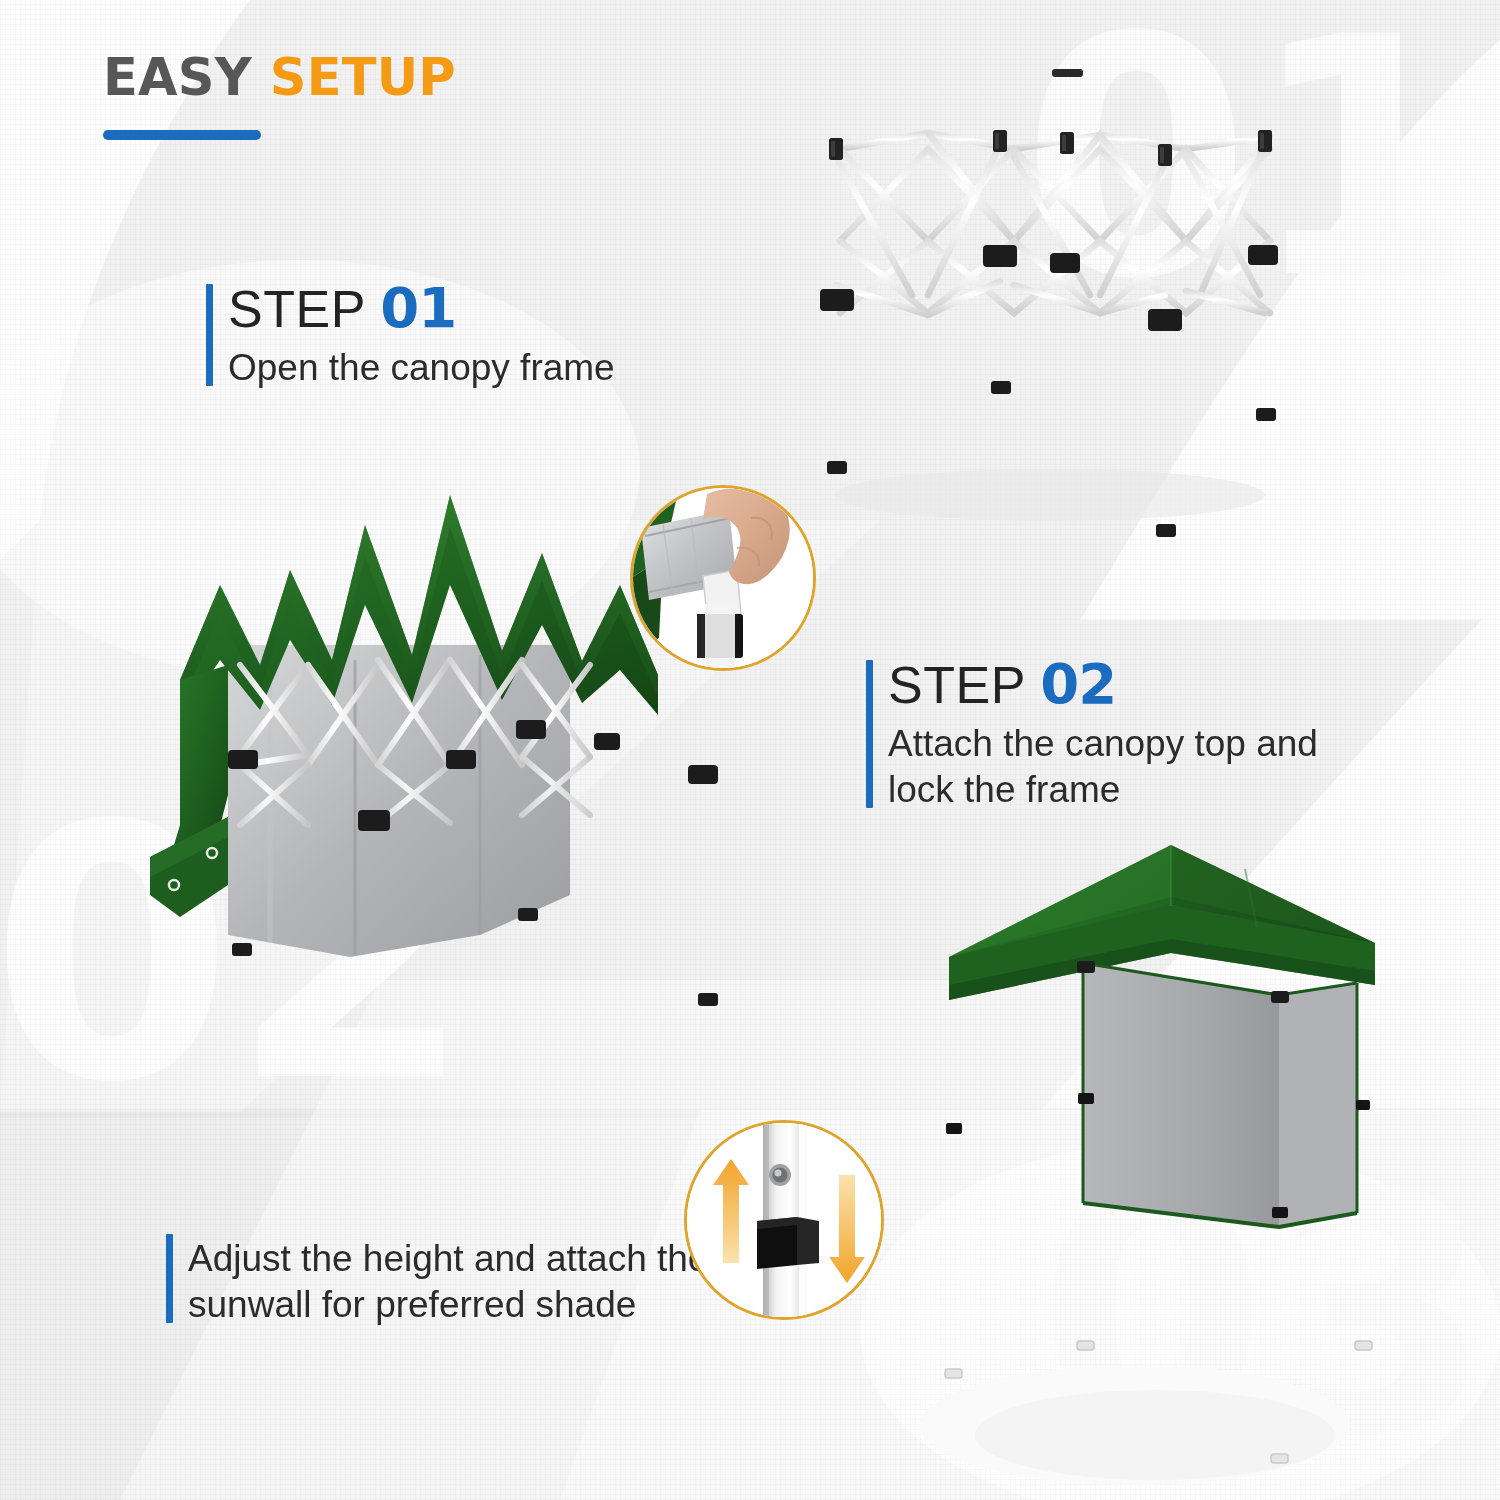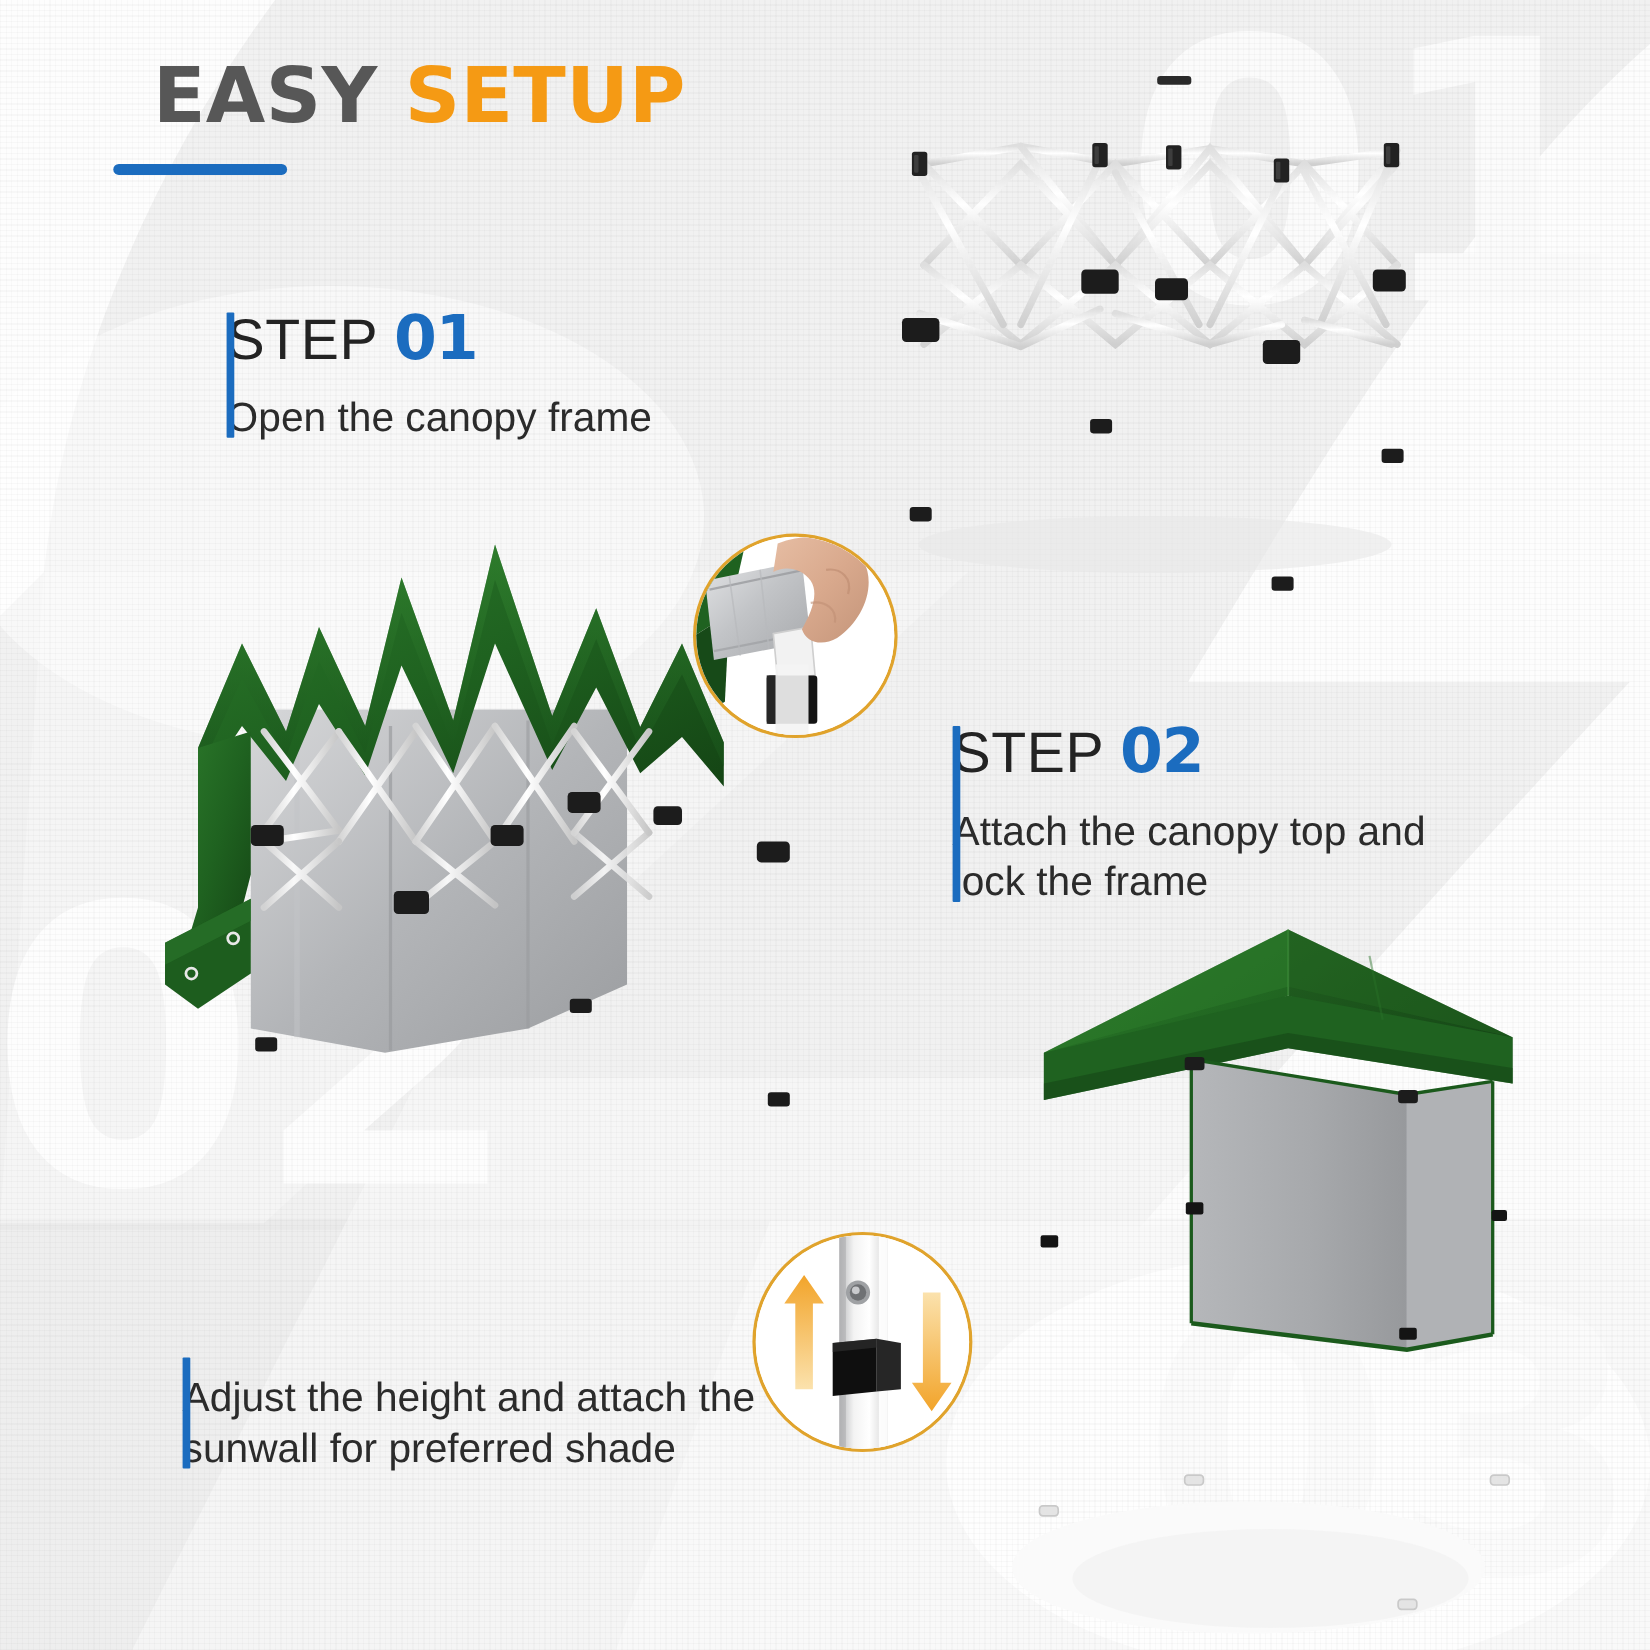--- a/index.html
+++ b/index.html
@@ -32,51 +32,50 @@
   }
   #wm01 { top:-6px;    right:26px;  font-size:330px; color:#fbfbfb; }
   #wm02 { top:780px;   left:-10px;  font-size:350px; color:#fdfdfd; }
   #wm03 { top:1150px;  right:10px;  font-size:330px; color:#fbfbfb; }
 
   
   #hero { position:absolute; left:103px; top:52px; z-index:6; }
   .hero-line {
     font-family:"DejaVu Sans", sans-serif;
     font-weight:700;
-    font-size:70px;
+    font-size:51px;
     letter-spacing:.004em;
     line-height:1;
     white-space:nowrap;
-    margin-left:36px;
   }
   .hero-a { color:#575757; }
   .hero-b { color:#f59a14; }
   #hero-rule {
     width:158px; height:10px; border-radius:5px;
     background:#1b6cbf; margin-top:27px;
   }
 
-  .step { position:absolute; z-index:6; }
+  .step { position:absolute; z-index:6; padding-left:22px; }
   .step::before {
     content:""; position:absolute; left:0; top:6px; bottom:5px;
     width:7px; background:#1b6cbf; border-radius:1px;
   }
   .step-head {
     font-size:52px; line-height:1.06; white-space:nowrap;
     font-family:"Liberation Sans", sans-serif;
   }
   .step-word { color:#232323; font-weight:400; letter-spacing:.5px; }
   .step-num {
     color:#1b6cbf; font-weight:700;
     font-family:"DejaVu Sans", sans-serif;
     font-size:56px; letter-spacing:-1px;
   }
   .step-desc {
     font-size:37px; line-height:1.24; color:#2b2b2b;
-    font-weight:400; margin-top:20px; white-space:pre-line;
+    font-weight:400; margin-top:8px; white-space:pre-line;
   }
 
   #step1 { left:206px; top:278px; }
   #step2 { left:866px; top:654px; }
   #step3 { left:166px; top:1228px; }
 
   
   .stage { position:absolute; z-index:4; }
 
   

